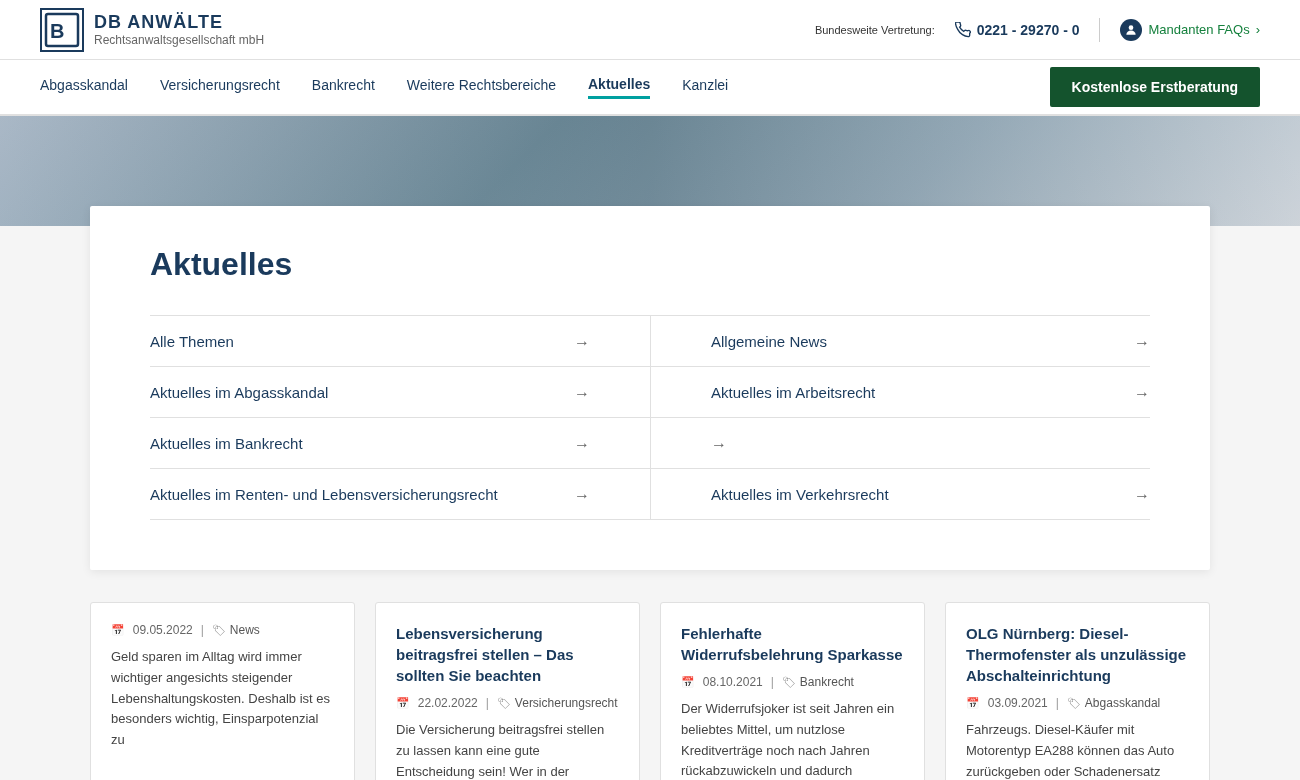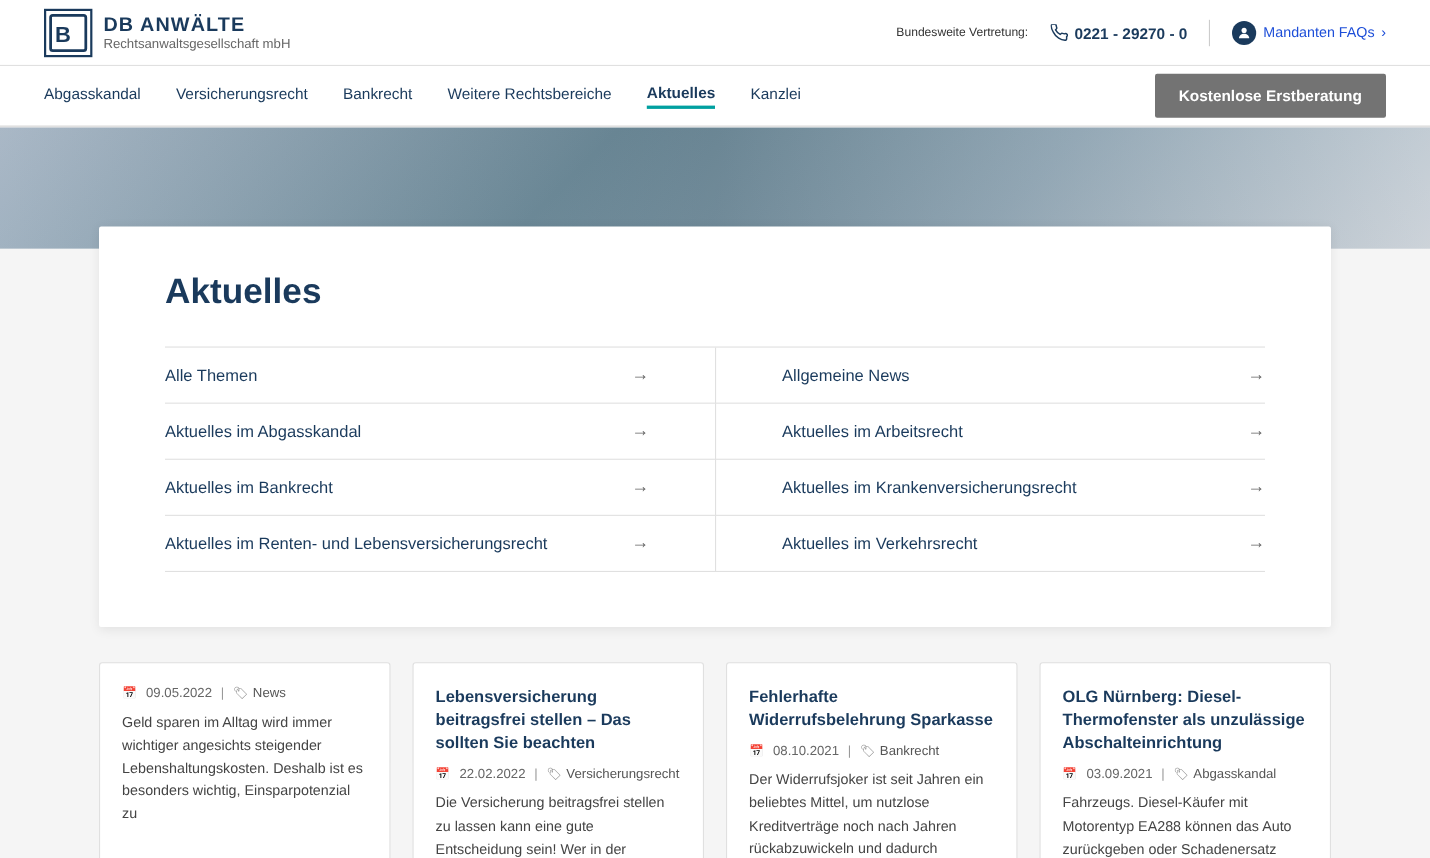--- a/index.html
+++ b/index.html
@@ -23,37 +23,37 @@
       font-size: 20px; font-weight: bold; color: #1a3a5c;
     }
     .logo-text { display: flex; flex-direction: column; }
     .logo-title { font-size: 18px; font-weight: bold; color: #1a3a5c; letter-spacing: 1px; }
     .logo-subtitle { font-size: 12px; color: #666; }
 
     .top-right { display: flex; align-items: center; gap: 20px; }
     .bundesweite { display: flex; align-items: center; gap: 8px; color: #333; font-size: 11px; }
     .phone-area { display: flex; align-items: center; gap: 6px; color: #1a3a5c; font-weight: bold; font-size: 14px; justify-content: space-between; }
     .divider-v { width: 1px; height: 24px; background: #ccc; }
-    .mandanten-faq { display: flex; align-items: center; gap: 6px; color: #1d4ed8; font-size: 13px; font-weight: 500; cursor: pointer; }
+    .mandanten-faq { display: flex; align-items: center; gap: 6px; color: #15803d; font-size: 13px; font-weight: 500; cursor: pointer; }
 
     
     .nav-bar {
       background: #fff;
       border-bottom: 2px solid #e0e0e0;
       display: flex;
       align-items: center;
       justify-content: space-between;
       padding: 0 40px;
       height: 56px;
     }
     .nav-links { display: flex; align-items: center; gap: 32px; }
     .nav-item { font-size: 14px; color: #1a3a5c; cursor: pointer; text-decoration: none; padding-bottom: 4px; }
     .nav-item.active { border-bottom: 3px solid #00a0a0; font-weight: 600; }
     .nav-cta {
-      background: #737373; color: #fff; border: none;
+      background: #14532d; color: #fff; border: none;
       padding: 12px 22px; font-size: 14px; font-weight: bold;
       cursor: pointer; border-radius: 2px;
     }
 
     
     .hero-image {
       width: 100%;
       height: 110px;
       background: linear-gradient(135deg, #a0b0c0 0%, #7090a0 40%, #90a8b8 70%, #c0c8d0 100%);
       position: relative;
@@ -231,21 +231,20 @@
     <div class="aktuelles-item">
       <span>Aktuelles im Arbeitsrecht</span>
       <span class="aktuelles-arrow">→</span>
     </div>
 
     <div class="aktuelles-item">
       <span>Aktuelles im Bankrecht</span>
       <span class="aktuelles-arrow">→</span>
     </div>
     <div class="aktuelles-item">
-      <span>Aktuelles im Krankenversicherungsrecht</span>
       <span class="aktuelles-arrow">→</span>
     </div>
 
     <div class="aktuelles-item">
       <span>Aktuelles im Renten- und Lebensversicherungsrecht</span>
       <span class="aktuelles-arrow">→</span>
     </div>
     <div class="aktuelles-item">
       <span>Aktuelles im Verkehrsrecht</span>
       <span class="aktuelles-arrow">→</span>

